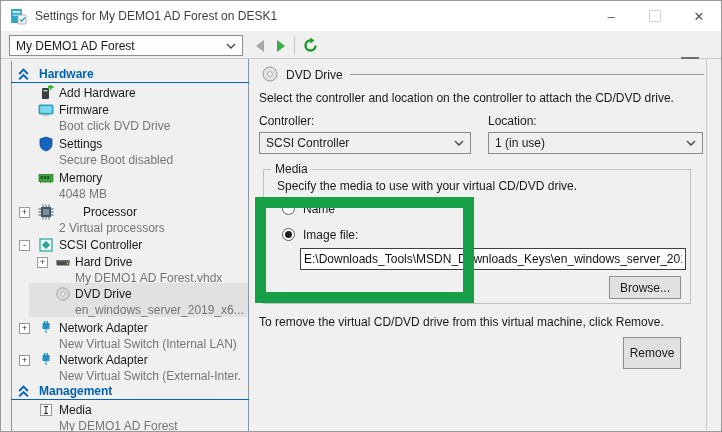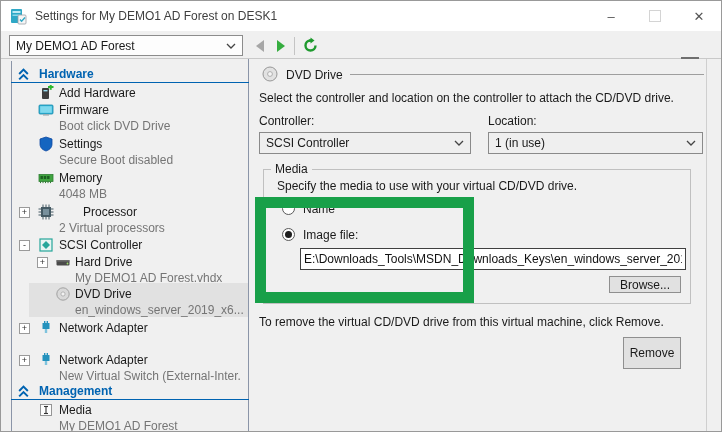--- a/index.html
+++ b/index.html
@@ -191,20 +191,21 @@
   <span class="row-sub" style="left:74px;top:302px;max-width:168px;">en_windows_server_2019_x6...</span>
 
   <div class="expander" style="left:18px;top:322px;">+</div>
   <svg class="row-ico" style="left:37px;top:319px;" viewBox="0 0 16 16">
     <rect x="4.5" y="3" width="7" height="6" fill="#2492bd"></rect>
     <rect x="6" y="1" width="1.4" height="2.5" fill="#2492bd"></rect>
     <rect x="8.6" y="1" width="1.4" height="2.5" fill="#2492bd"></rect>
     <rect x="6.8" y="9" width="2.4" height="4" fill="#7fc3dd"></rect>
   </svg>
   <span class="row-label" style="left:58px;top:320px;">Network Adapter</span>
+  <span class="row-sub" style="left:58px;top:336px;">New Virtual Switch (Internal LAN)</span>
 
   <div class="expander" style="left:18px;top:354px;">+</div>
   <svg class="row-ico" style="left:37px;top:351px;" viewBox="0 0 16 16">
     <rect x="4.5" y="3" width="7" height="6" fill="#2492bd"></rect>
     <rect x="6" y="1" width="1.4" height="2.5" fill="#2492bd"></rect>
     <rect x="8.6" y="1" width="1.4" height="2.5" fill="#2492bd"></rect>
     <rect x="6.8" y="9" width="2.4" height="4" fill="#7fc3dd"></rect>
   </svg>
   <span class="row-label" style="left:58px;top:352px;">Network Adapter</span>
   <span class="row-sub" style="left:58px;top:368px;">New Virtual Switch (External-Inter...</span>
@@ -255,21 +256,21 @@
   <span class="plain-text" style="left:276px;top:178px;">Specify the media to use with your virtual CD/DVD drive.</span>
 
   <div class="radio" style="left:281px;top:201px;"></div>
   <span class="plain-text" style="left:302px;top:201px;">Name</span>
 
   <div class="radio selected" style="left:281px;top:227px;"></div>
   <span class="plain-text" style="left:302px;top:227px;">Image file:</span>
 
   <input class="path-input" type="text" value="E:\Downloads_Tools\MSDN_Downloads_Keys\en_windows_server_2019_x64_d" style="">
 
-  <div class="btn" style="left:608px;top:275px;width:72px;height:17px;">
+  <div class="btn" style="left:608px;top:275px;width:72px;height:23px;">
     <span>Browse...</span>
   </div>
 
   <span class="plain-text" style="left:258px;top:314px;">To remove the virtual CD/DVD drive from this virtual machine, click Remove.</span>
   <div class="btn" style="left:622px;top:336px;width:58px;height:32px;">
     <span>Remove</span>
   </div>
 
   <div class="pane-edge"></div>
   <div class="pane-edge-dark"></div>

